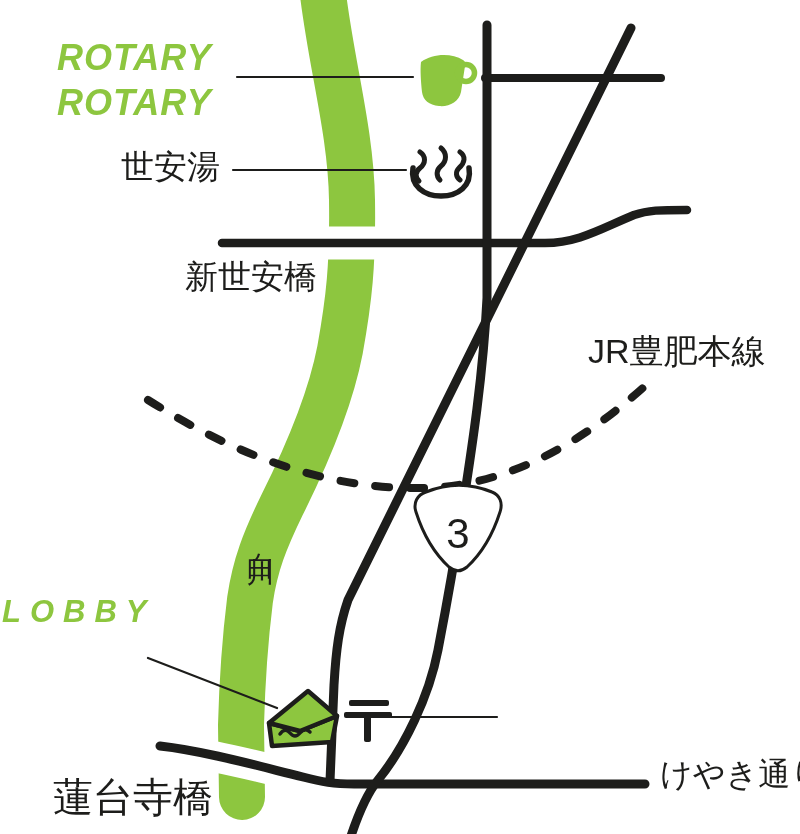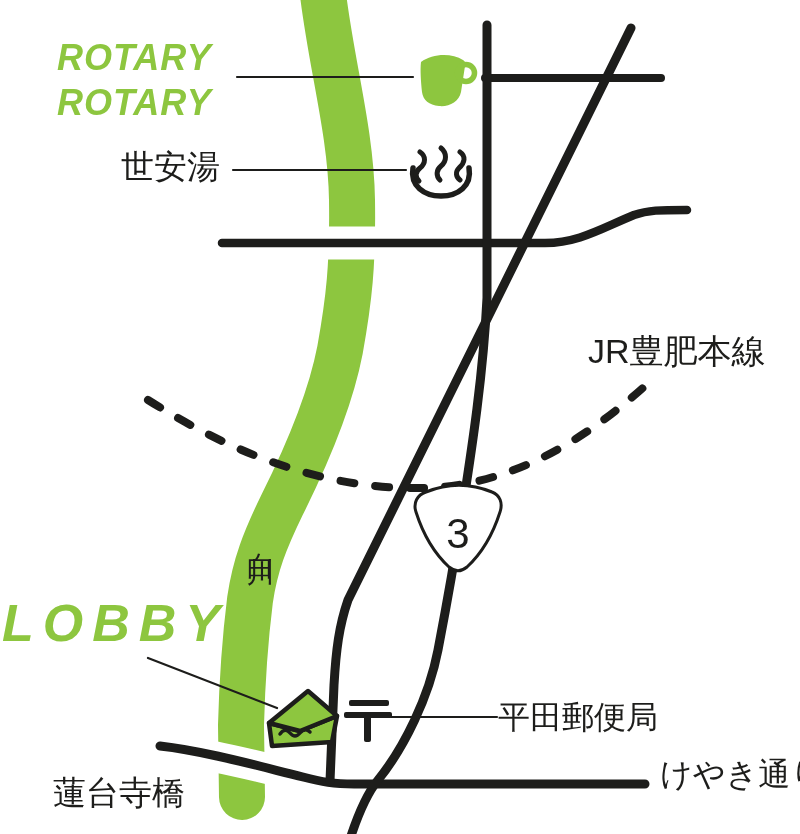--- a/index.html
+++ b/index.html
@@ -13,22 +13,22 @@
     overflow:hidden;font-family:"Liberation Sans",sans-serif;color:var(--ink);
   }
   .map svg{position:absolute;left:0;top:0;}
   .label{position:absolute;white-space:nowrap;line-height:1.15;}
   .green-label{color:var(--green);font-weight:bold;font-style:italic;}
   .lbl-rotary{left:57px;top:36px;font-size:36px;letter-spacing:1px;line-height:1.24;}
   .lbl-yoseyu{left:121px;top:148px;font-size:33px;}
   .lbl-shinyosean{left:185px;top:258px;font-size:33px;}
   .lbl-jr{left:588px;top:332px;font-size:34px;}
   .lbl-shirakawa{left:244px;top:531px;font-size:28px;writing-mode:vertical-rl;letter-spacing:5px;}
-  .lbl-lobby{left:2px;top:594px;font-size:52px;letter-spacing:9px;}
-  .lbl-rendaiji{left:53px;top:774px;font-size:33px;}
+  .lbl-lobby{left:2px;top:594px;font-size:31px;letter-spacing:9px;}
+  .lbl-rendaiji{left:53px;top:774px;font-size:40px;}
   .lbl-hirata{left:498px;top:699px;font-size:32px;}
   .lbl-keyaki{left:660px;top:756px;font-size:32px;}
   
   .river{stroke:var(--green);stroke-width:46;fill:none;stroke-linecap:round;}
   .casing{stroke:var(--background);fill:none;stroke-linecap:butt;}
   .rail{stroke:var(--ink);stroke-width:8;fill:none;stroke-linecap:round;stroke-dasharray:14 21;}
   .road{stroke:var(--ink);fill:none;stroke-linecap:round;stroke-linejoin:round;}
   .leader{stroke:var(--ink);stroke-width:2.2;fill:none;stroke-linecap:round;}
   .ink-stroke{stroke:var(--ink);fill:none;stroke-linecap:round;stroke-linejoin:round;}
   .green-fill{fill:var(--green);}
@@ -90,19 +90,19 @@
       <rect class="ink-fill" x="344" y="712" width="48" height="6" rx="2"></rect>
       <rect class="ink-fill" x="364" y="714" width="7" height="28" rx="2"></rect>
     </g>
   </svg>
 
   <div class="label green-label lbl-rotary">
     <span>ROTARY</span><br>
     <span>ROTARY</span>
   </div>
   <div class="label lbl-yoseyu">世安湯</div>
+  <div class="label lbl-shinyosean">新世安橋</div>
   <div class="label lbl-jr">JR豊肥本線</div>
   <div class="label lbl-shirakawa">白川</div>
   <div class="label green-label lbl-lobby">LOBBY</div>
   <div class="label lbl-rendaiji">蓮台寺橋</div>
-  <div class="label lbl-hirata">平田郵便局</div>
   <div class="label lbl-keyaki">けやき通り</div>
 </div>
 
 </body></html>

